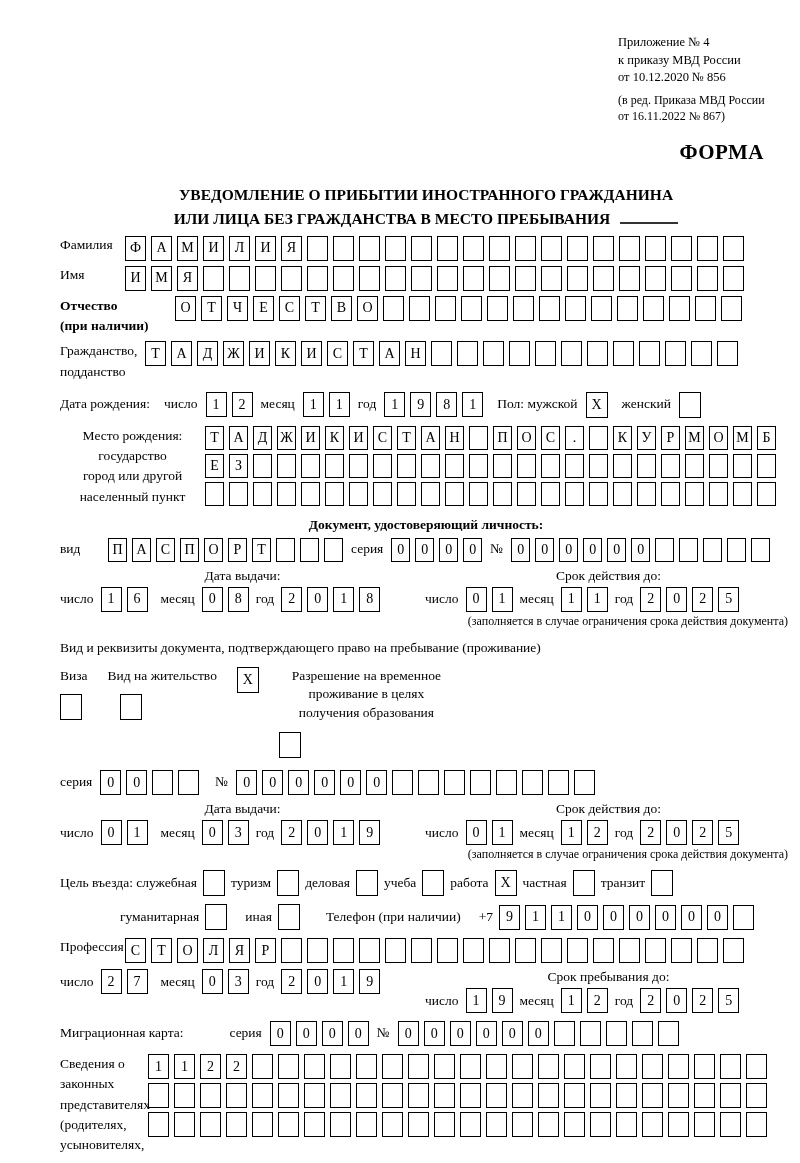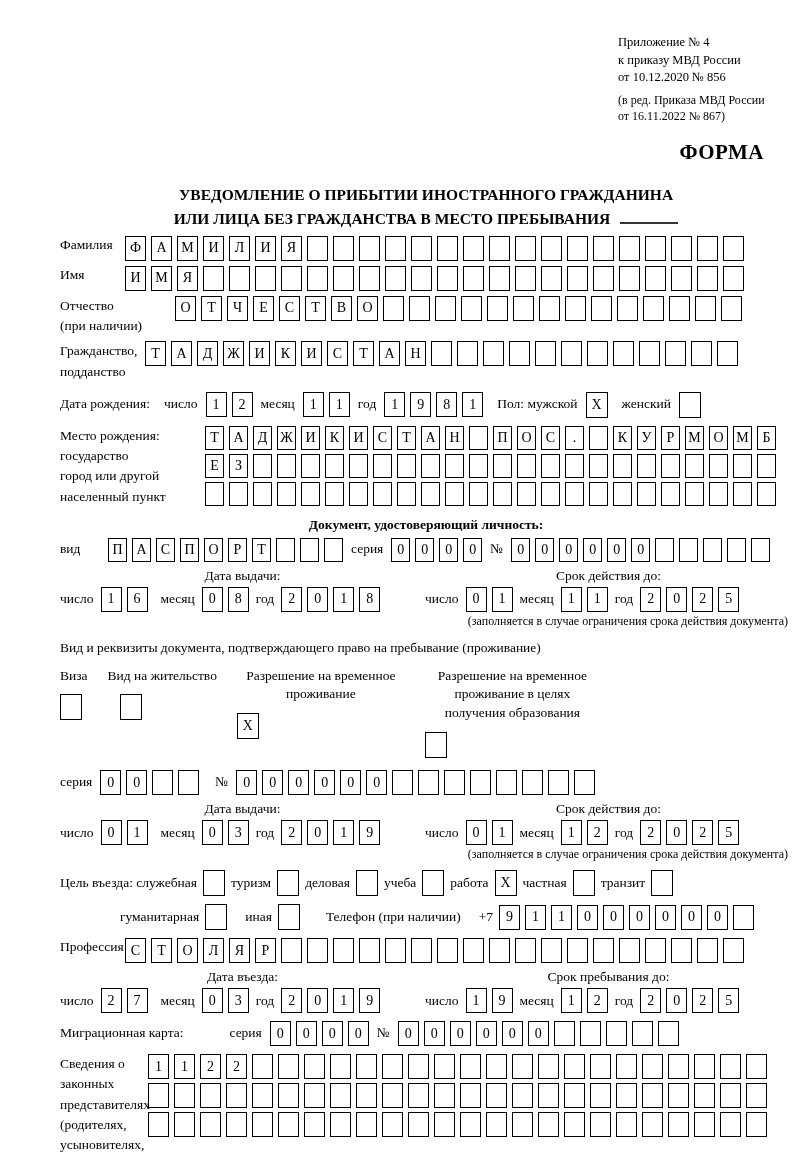--- a/index.html
+++ b/index.html
@@ -8,21 +8,21 @@
   .hdr{margin-left:558px;font-size:12.5px;line-height:1.4;}
   .hdr2{margin-top:5px;font-size:12px;line-height:1.35;}
   .forma{text-align:right;padding-right:28px;font-weight:bold;font-size:21px;margin-top:16px;letter-spacing:.5px;}
   .title{text-align:center;font-weight:bold;font-size:15.5px;margin-top:18px;line-height:1.55;}
   .blank{display:inline-block;width:58px;border-bottom:2.5px solid #333;height:13px;margin-left:10px;}
   .sect{font-weight:bold;font-size:15px;margin:20px 0 14px;letter-spacing:.2px;}
   .row{display:flex;align-items:flex-start;margin:5px 0;}
   .lab{font-size:13.5px;line-height:1.4;white-space:nowrap;}
   .lablines{font-size:13.5px;line-height:1.5;}
   .w65{width:65px;flex:none;}
-  .w115{width:115px;flex:none;}
+  .w115{width:115px;flex:none;font-weight:bold;}
   .w85{width:85px;flex:none;}
   .w145{width:145px;flex:none;}
   .w88{width:88px;flex:none;}
   .w48{width:48px;flex:none;}
   .cells{display:flex;gap:5px;flex:none;}
   .cell{flex:none;width:21px;height:25px;border:1.8px solid #000;box-sizing:border-box;
         display:flex;align-items:center;justify-content:center;font-size:14px;background:#fff;}
   .cells-sm .cell{width:19px;height:24px;}
   .checkbox .cell{width:22px;height:26px;}
   .stack{display:flex;flex-direction:column;gap:4px;}
@@ -211,21 +211,21 @@
     <span class="lab ml6">Пол: мужской</span>
     <span class="cells checkbox">
         <span class="cell">X</span>
       </span>
     <span class="lab ml6">женский</span>
     <span class="cells checkbox">
         <span class="cell"></span>
       </span>
   </div>
 
-  <div class="row" style="margin-top:8px;">
+  <div class="row" style="margin-top:8px;text-align:center;">
     <span class="lablines w145">
       <div>Место рождения:</div>
       <div>государство</div>
       <div>город или другой</div>
       <div>населенный пункт</div>
     </span>
     <span class="stack">
       <span class="cells cells-sm">
           <span class="cell">Т</span>
           <span class="cell">А</span>
@@ -405,21 +405,20 @@
           <span class="cell"></span>
         </span>
     </span>
     <span class="opt ml20">
       <span class="optlabel">Вид на жительство</span>
       <span class="cells checkbox ml12">
           <span class="cell"></span>
         </span>
     </span>
     <span class="opt ml20">
-      <span class="optlabel w-trp">Разрешение на временное проживание</span>
       <span class="cells checkbox">
           <span class="cell">X</span>
         </span>
     </span>
     <span class="opt ml20">
       <span class="optlabel w-edu">Разрешение на временное проживание в целях получения образования</span>
       <span class="cells checkbox">
           <span class="cell"></span>
         </span>
     </span>
@@ -581,21 +580,20 @@
         <span class="cell"></span>
         <span class="cell"></span>
         <span class="cell"></span>
         <span class="cell"></span>
         <span class="cell"></span>
       </span>
   </div>
 
   <div class="drow">
     <div class="dcol1">
-      <div class="dcaption">Дата въезда:</div>
       <div class="dline">
         <span>число</span>
         <span class="cells">
             <span class="cell">2</span>
             <span class="cell">7</span>
           </span>
         <span class="ml6">месяц</span>
         <span class="cells">
             <span class="cell">0</span>
             <span class="cell">3</span>

